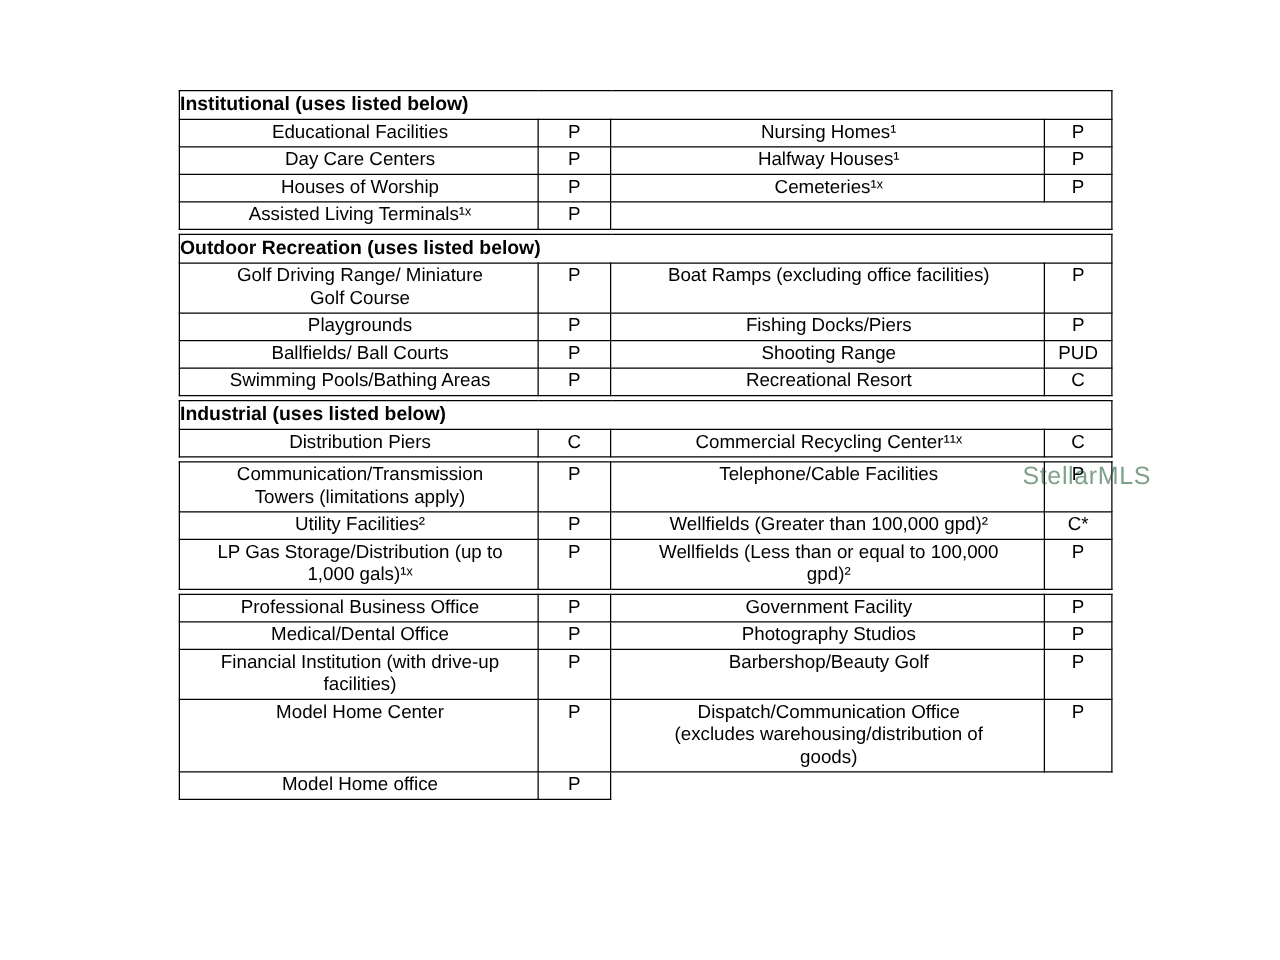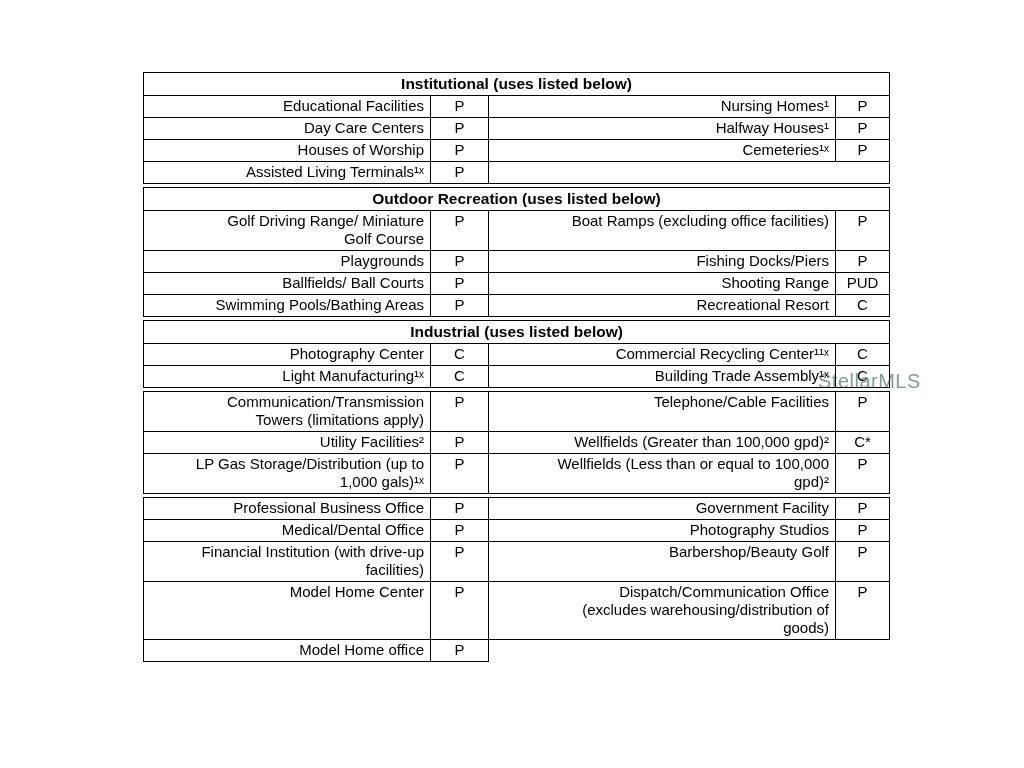--- a/index.html
+++ b/index.html
@@ -34,27 +34,26 @@
   col.c4 { width: 54px; }
   td {
     border: 1.5px solid #000000;
     font-size: 15px;
     line-height: 18px;
     vertical-align: top;
     overflow: hidden;
   }
   td.hdr {
     font-weight: bold;
-    text-align: center;
     font-size: 15.5px;
     line-height: 19px;
     padding: 1px 0 2px 0;
   }
   td.use {
-    text-align: right;
+    text-align: center;
     padding: 1px 6px 2px 8px;
     white-space: pre-line;
   }
   td.code {
     text-align: center;
     padding: 1px 2px 2px 2px;
   }
   td.open {
     border: none;
     background: transparent;
@@ -157,31 +156,25 @@
           <col class="c1">
           <col class="c2">
           <col class="c3">
           <col class="c4">
         </colgroup>
       <tbody>
           <tr>
         <td class="hdr" colspan="4">Industrial (uses listed below)</td>
       </tr>
       <tr>
-        <td class="use">Photography Center</td>
+        <td class="use">Distribution Piers</td>
         <td class="code">C</td>
         <td class="use">Commercial Recycling Center¹¹ˣ</td>
         <td class="code">C</td>
       </tr>
-      <tr>
-        <td class="use">Light Manufacturing¹ˣ</td>
-        <td class="code">C</td>
-        <td class="use">Building Trade Assembly¹ˣ</td>
-        <td class="code">C</td>
-      </tr>
     </tbody>
       </table>
 
     <table class="section">
       <colgroup>
           <col class="c1">
           <col class="c2">
           <col class="c3">
           <col class="c4">
         </colgroup>

